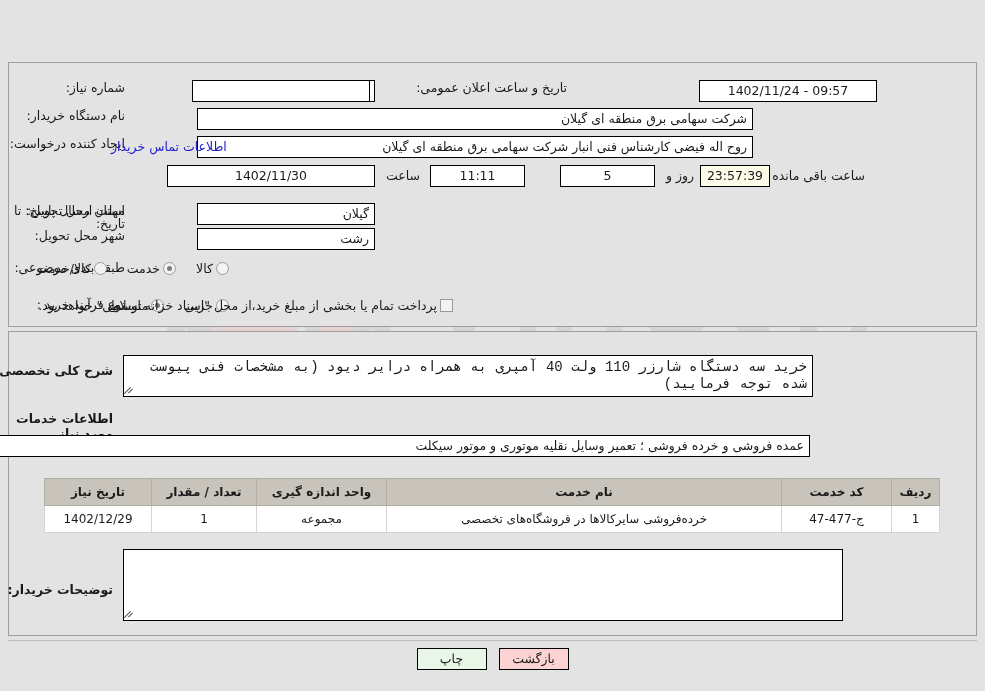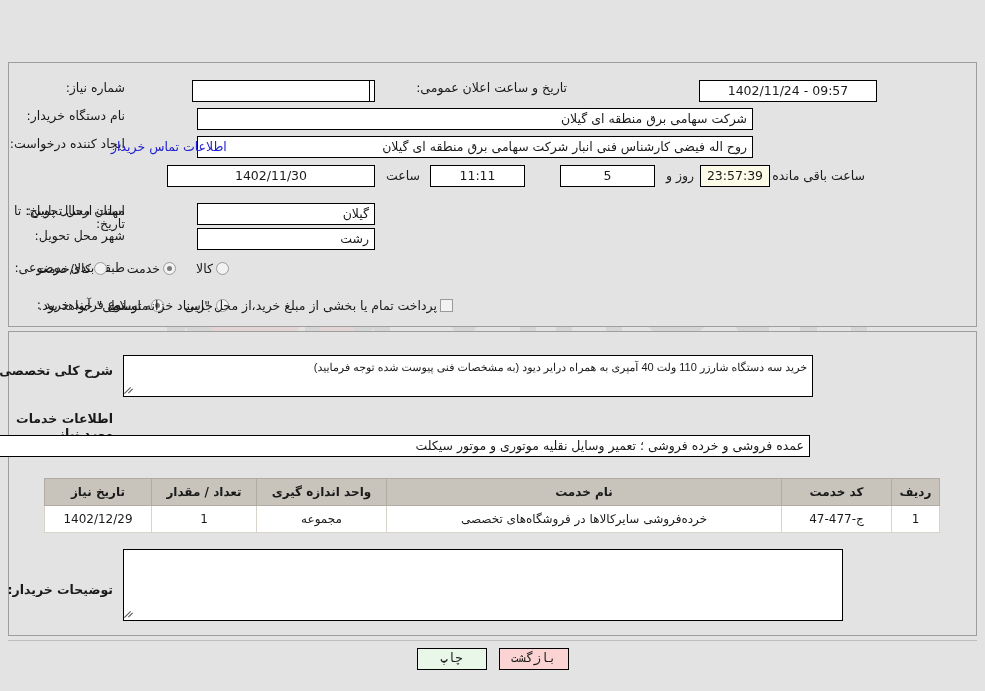--- a/index.html
+++ b/index.html
@@ -131,27 +131,27 @@
     box-sizing: border-box;
     vertical-align: middle;
     margin: 0 4px 0 3px;
   }
 
   
   .ta {
     box-sizing: border-box;
     border: 1px solid #000;
     background: #ffffff;
-    font-size: 11px;
+    font-size: 14px;
     color: #1a1a1a;
     padding: 3px 5px;
     text-align: right;
     resize: none;
     overflow: hidden;
-    font-family: Liberation Sans, sans-serif;
+    font-family: Liberation Mono, monospace;
     line-height: 17px;
     position: relative;
   }
   .ta-grip {
     position: absolute;
     left: 2px; bottom: 1px;
     width: 10px; height: 10px;
     pointer-events: none;
   }
   .ta-grip i {
@@ -219,21 +219,21 @@
   .btn {
     box-sizing: border-box;
     border: 1px solid #000;
     font-size: 12.5px;
     color: #1a1a1a;
     height: 22px;
     min-width: 70px;
     line-height: 20px;
     text-align: center;
     cursor: pointer;
-    font-family: Liberation Mono, monospace;
+    font-family: Liberation Serif, serif;
     padding: 0 10px;
   }
   .btn-print { background: #e9f7e9; }
   .btn-back  { background: #fbd3d3; }
 
   .hr-line {
     position: absolute;
     left: 8px;
     width: 969px;
     height: 0;

